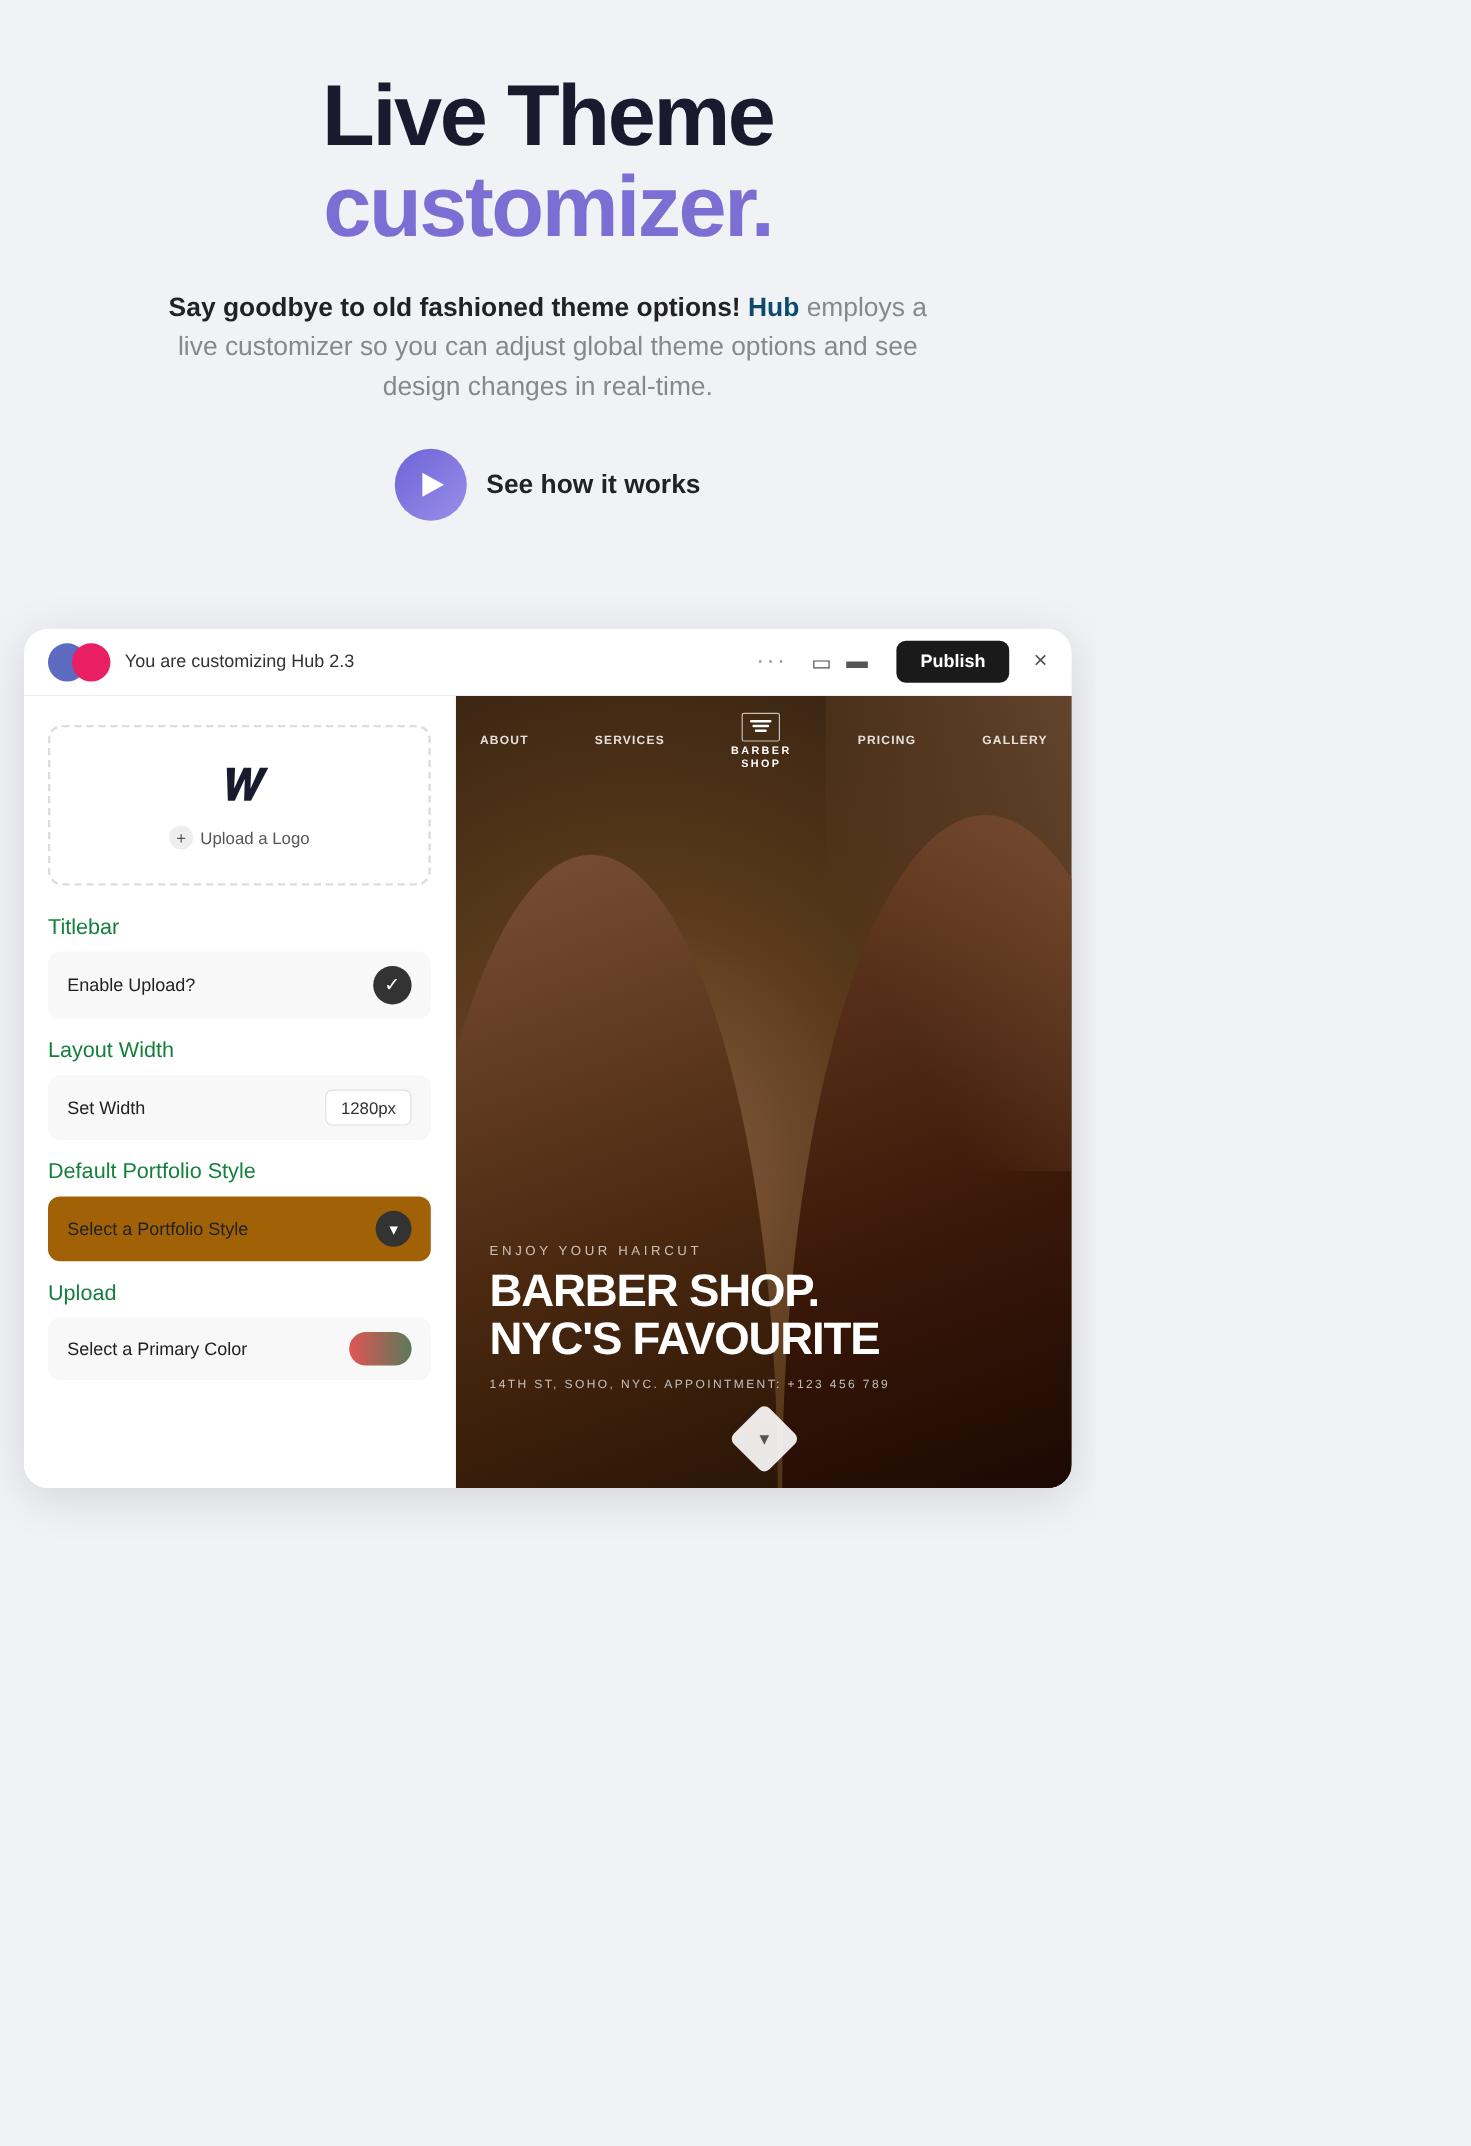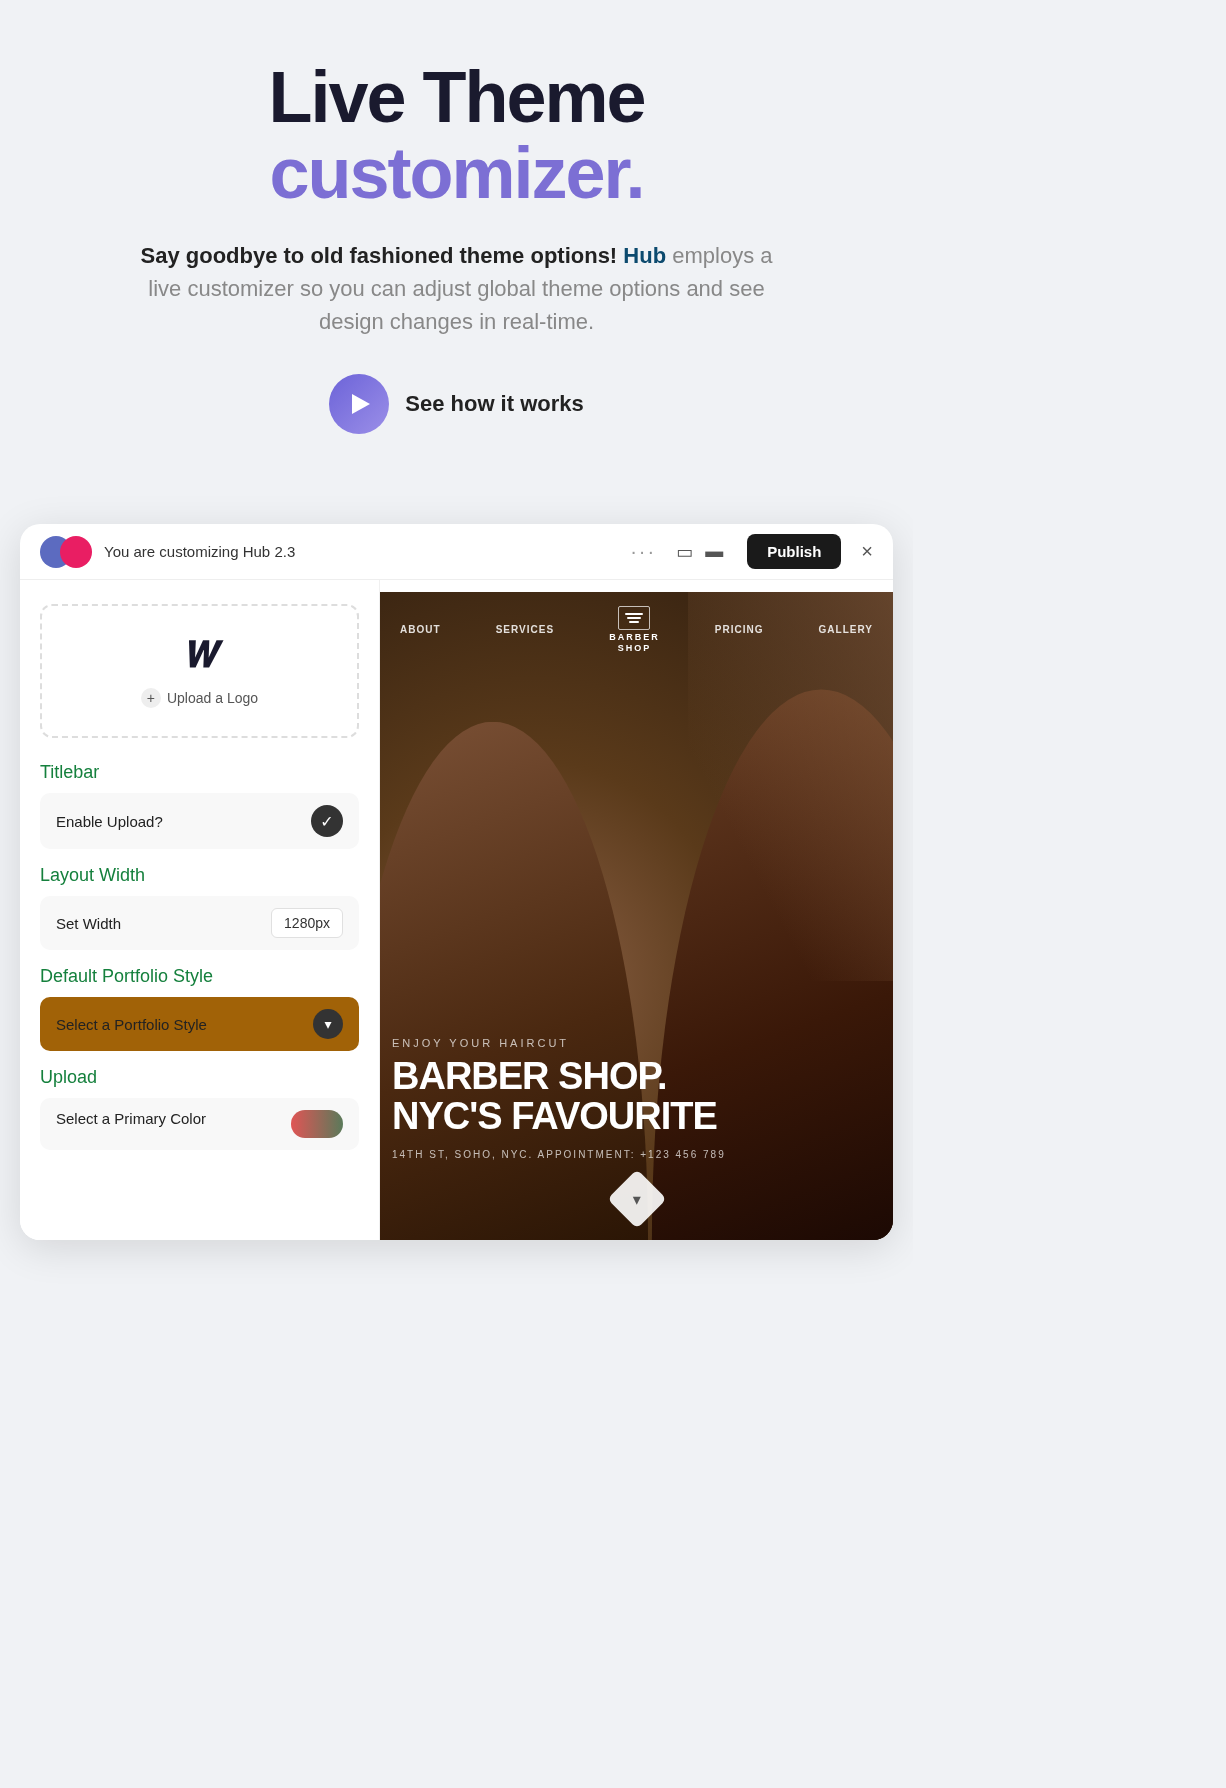--- a/index.html
+++ b/index.html
@@ -295,40 +295,40 @@
       background: #333;
       display: flex;
       align-items: center;
       justify-content: center;
       color: white;
       font-size: 14px;
     }
 
     .color-row {
       display: flex;
+      align-items: center;
       justify-content: space-between;
       background: #f8f8f8;
       border-radius: 10px;
       padding: 12px 16px;
       margin-bottom: 16px;
     }
 
     .color-swatch {
       width: 52px;
       height: 28px;
       border-radius: 14px;
       background: linear-gradient(to right, #e05555, #5a7a5a);
     }
 
     .right-panel {
       flex: 1;
       overflow: hidden;
       position: relative;
       background: #2a1a0e;
-      margin-top: 12px;
     }
 
     .barber-preview {
       width: 100%;
       height: 100%;
       position: relative;
       overflow: hidden;
     }
 
     
@@ -378,21 +378,21 @@
       font-size: 9px;
       font-weight: 800;
       color: white;
       letter-spacing: 2px;
       line-height: 1.2;
     }
 
     .barber-content {
       position: absolute;
       bottom: 80px;
-      left: 12px;
+      left: 28px;
       right: 20px;
       z-index: 10;
     }
 
     .enjoy-text {
       font-size: 11px;
       color: rgba(255,255,255,0.7);
       letter-spacing: 3px;
       text-transform: uppercase;
       margin-bottom: 8px;

